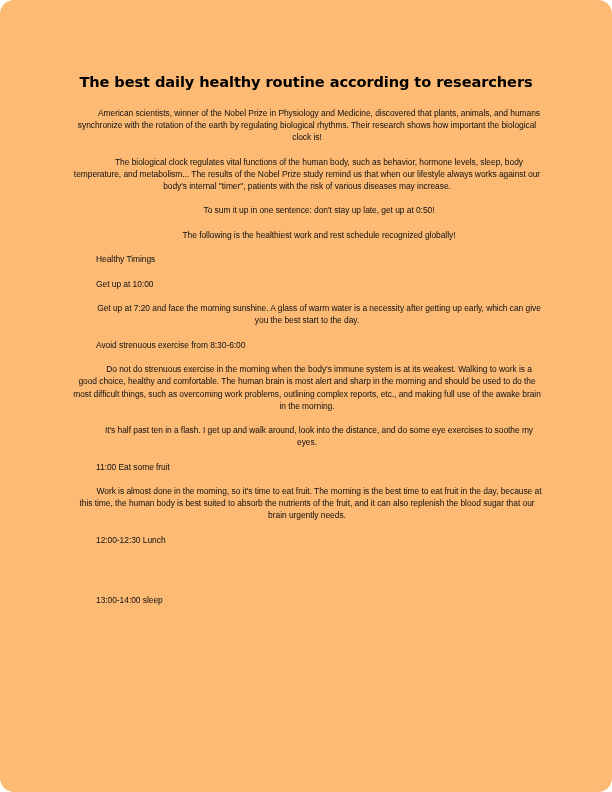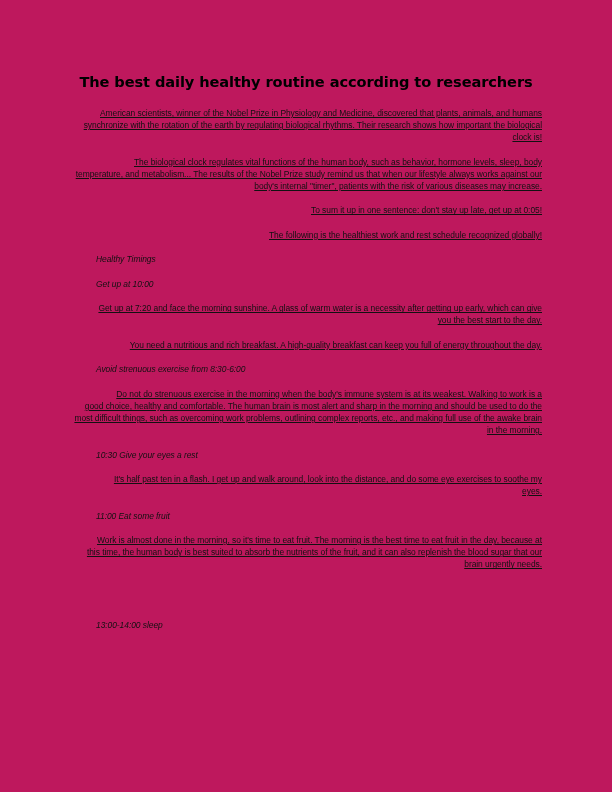--- a/index.html
+++ b/index.html
@@ -1,50 +1,50 @@
 <!DOCTYPE html>
 <html><head>
   <meta charset="utf-8">
   <style>
     html, body { margin: 0; padding: 0; background: #ffffff; }
     body { width: 612px; height: 792px; position: relative; overflow: hidden; }
     .page {
       position: absolute; left: 0; top: 0; width: 612px; height: 792px;
-      background: #be185d; color: #111111;
+      background: #fdba74; color: #111111;
       font-family: "Liberation Sans", sans-serif;
+      border-radius: 14px;
     }
     .title {
       position: absolute; left: 0; top: 73px; width: 612px; text-align: center;
       font-family: "DejaVu Sans", sans-serif; font-weight: bold;
       font-size: 14.6px; letter-spacing: -0.1px; color: #000;
     }
     .body {
       position: absolute; left: 72px; top: 107px; width: 470px;
       font-size: 8.45px; line-height: 12.1px; letter-spacing: -0.05px;
     }
-    .p { margin: 0 0 12.4px 0; text-indent: 24px; text-align: right; text-decoration: underline; }
-    .h { margin: 0 0 12.4px 0; text-indent: 24px; font-style: italic; }
+    .p { margin: 0 0 12.4px 0; text-indent: 24px; text-align: center; }
+    .h { margin: 0 0 12.4px 0; text-indent: 24px; }
     .gap { height: 36px; }
   </style>
 </head>
 <body>
 
 <div class="page">
   <div class="title">The best daily healthy routine according to researchers</div>
   <div class="body">
     <p class="p">American scientists, winner of the Nobel Prize in Physiology and Medicine, discovered that plants, animals, and humans synchronize with the rotation of the earth by regulating biological rhythms. Their research shows how important the biological clock is!</p>
     <p class="p">The biological clock regulates vital functions of the human body, such as behavior, hormone levels, sleep, body temperature, and metabolism... The results of the Nobel Prize study remind us that when our lifestyle always works against our body's internal "timer", patients with the risk of various diseases may increase.</p>
-    <p class="p">To sum it up in one sentence: don't stay up late, get up at 0:05!</p>
+    <p class="p">To sum it up in one sentence: don't stay up late, get up at 0:50!</p>
     <p class="p">The following is the healthiest work and rest schedule recognized globally!</p>
     <p class="h">Healthy Timings</p>
     <p class="h">Get up at 10:00</p>
     <p class="p">Get up at 7:20 and face the morning sunshine. A glass of warm water is a necessity after getting up early, which can give you the best start to the day.</p>
-    <p class="p">You need a nutritious and rich breakfast. A high-quality breakfast can keep you full of energy throughout the day.</p>
     <p class="h">Avoid strenuous exercise from 8:30-6:00</p>
     <p class="p">Do not do strenuous exercise in the morning when the body's immune system is at its weakest. Walking to work is a good choice, healthy and comfortable. The human brain is most alert and sharp in the morning and should be used to do the most difficult things, such as overcoming work problems, outlining complex reports, etc., and making full use of the awake brain in the morning.</p>
-    <p class="h">10:30 Give your eyes a rest</p>
     <p class="p">It's half past ten in a flash. I get up and walk around, look into the distance, and do some eye exercises to soothe my eyes.</p>
     <p class="h">11:00 Eat some fruit</p>
     <p class="p">Work is almost done in the morning, so it's time to eat fruit. The morning is the best time to eat fruit in the day, because at this time, the human body is best suited to absorb the nutrients of the fruit, and it can also replenish the blood sugar that our brain urgently needs.</p>
+    <p class="h">12:00-12:30 Lunch</p>
     <div class="gap"></div>
     <p class="h">13:00-14:00 sleep</p>
   </div>
 </div>
 
 </body></html>

